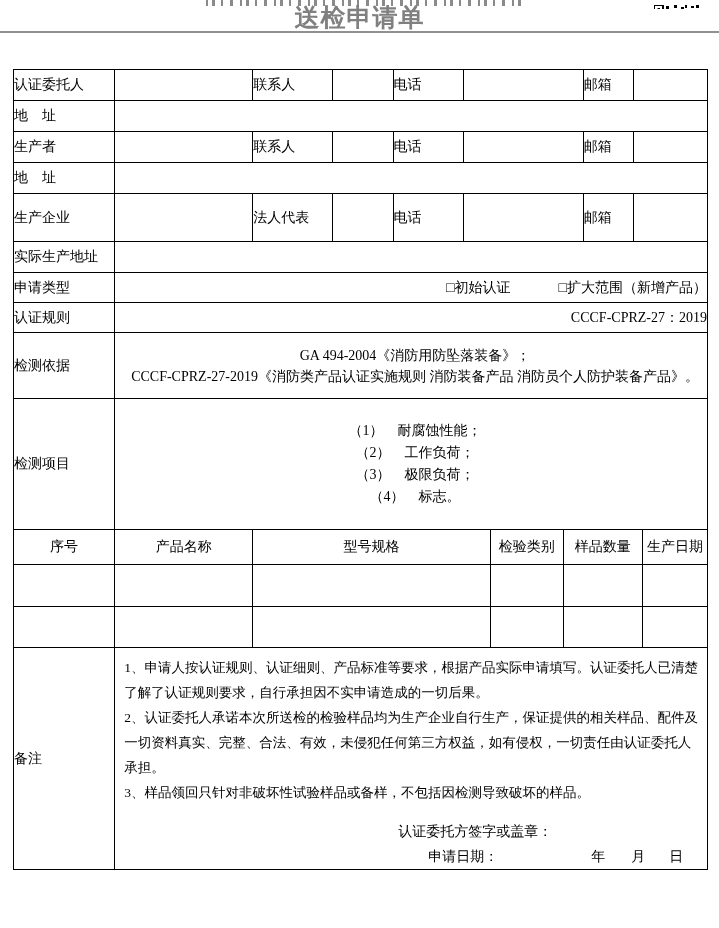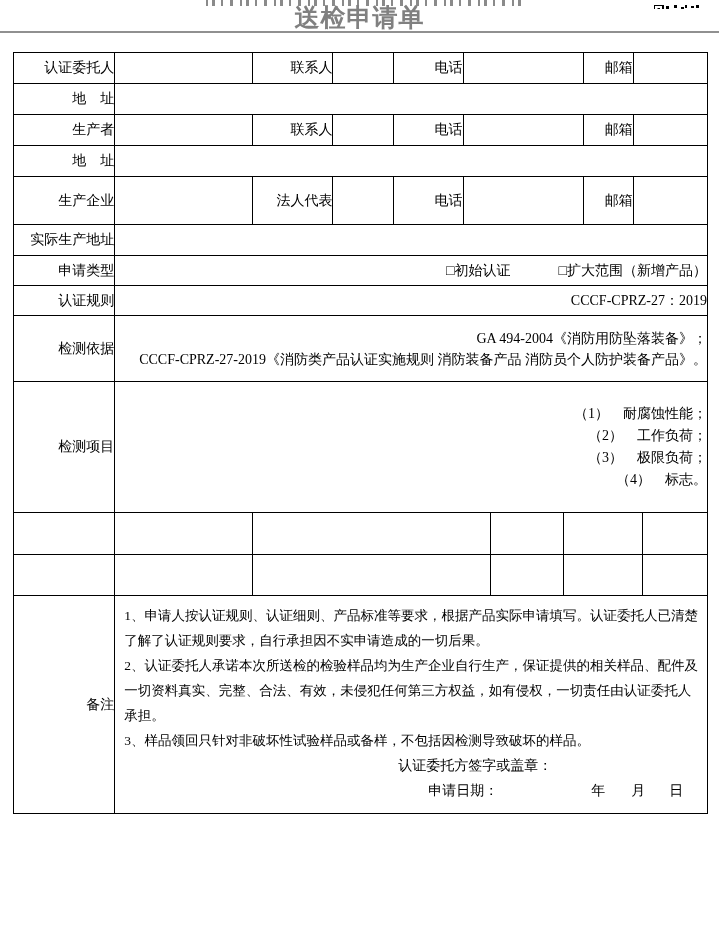--- a/index.html
+++ b/index.html
@@ -4,21 +4,21 @@
 <style>
   * { box-sizing: border-box; margin: 0; padding: 0; }
   html, body { width: 719px; background: #ffffff; }
   body {
     height: 928px;
     position: relative;
     font-family: "Liberation Serif", "DejaVu Serif", serif;
     color: #000;
   }
   
-  .header { position: relative; height: 51px; }
+  .header { position: relative; height: 68px; }
   .title-fragment {
     position: absolute; left: 206px; top: 0; width: 318px; height: 6px;
     background: repeating-linear-gradient(90deg,
       #8a8a8a 0 2px, transparent 2px 6px,
       #8a8a8a 6px 9px, transparent 9px 15px,
       #8a8a8a 15px 17px, transparent 17px 24px,
       #8a8a8a 24px 27px, transparent 27px 34px);
   }
   .qr-frag { position: absolute; right: 19px; top: 0; width: 46px; height: 9px; overflow: hidden; }
   .page-title {
@@ -31,36 +31,36 @@
   
   table {
     border-collapse: collapse; table-layout: fixed;
     width: 695px; margin-left: 13px;
   }
   table.stacked { margin-top: -1px; }
   td {
     border: 1px solid #000; font-size: 14px; line-height: 18px;
     vertical-align: middle; overflow: hidden; word-break: break-all;
   }
-  td.lbl { text-align: right; }
+  td.lbl { text-align: left; }
   td.ctr { text-align: right; }
-  td.lft { text-align: right; padding-left: 8px; }
+  td.lft { text-align: center; padding-left: 8px; }
   .main-tbl { margin-top: 1px; }
   .chk-gap { margin-left: 48px; }
   .lines-cell div { line-height: 22px; }
   .basis-cell div { line-height: 21px; }
   
   .sample-tbl td { text-align: center; }
   
   .remarks-content {
     vertical-align: top; padding: 7px 9px 0 9px;
     font-size: 13.5px;
   }
   .remarks-content p { line-height: 25px; text-align: left; }
-  .sig1 { margin-top: 0; margin-left: 274px; line-height: 25px; font-size: 14px; }
+  .sig1 { margin-top: 14px; margin-left: 274px; line-height: 25px; font-size: 14px; }
   .sig2 { margin-left: 304px; line-height: 25px; font-size: 14px; }
   .sig2 .yr { margin-left: 93px; }
   .sig2 .mo { margin-left: 26px; }
   .sig2 .dy { margin-left: 24px; }
 </style>
 </head>
 <body>
 
 <div class="header">
   <div class="title-fragment"></div>
@@ -173,20 +173,28 @@
 <table class="sample-tbl stacked">
   <colgroup>
     <col style="width:101px">
       <col style="width:138px">
       <col style="width:237px">
     <col style="width:73px">
       <col style="width:79px">
       <col style="width:65px">
   </colgroup>
   <tbody>
+      <tr style="height:35px">
+    <td>序号</td>
+    <td>产品名称</td>
+    <td>型号规格</td>
+    <td>检验类别</td>
+    <td>样品数量</td>
+    <td>生产日期</td>
+  </tr>
   <tr style="height:42px">
     <td></td>
         <td></td>
     <td></td>
         <td></td>
     <td></td>
         <td></td>
   </tr>
   <tr style="height:41px">
     <td></td>

